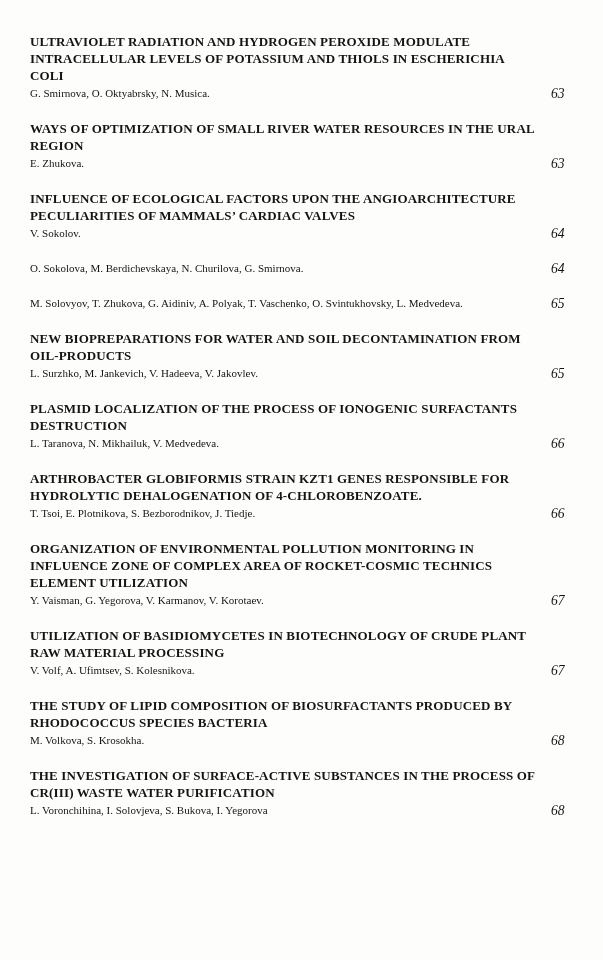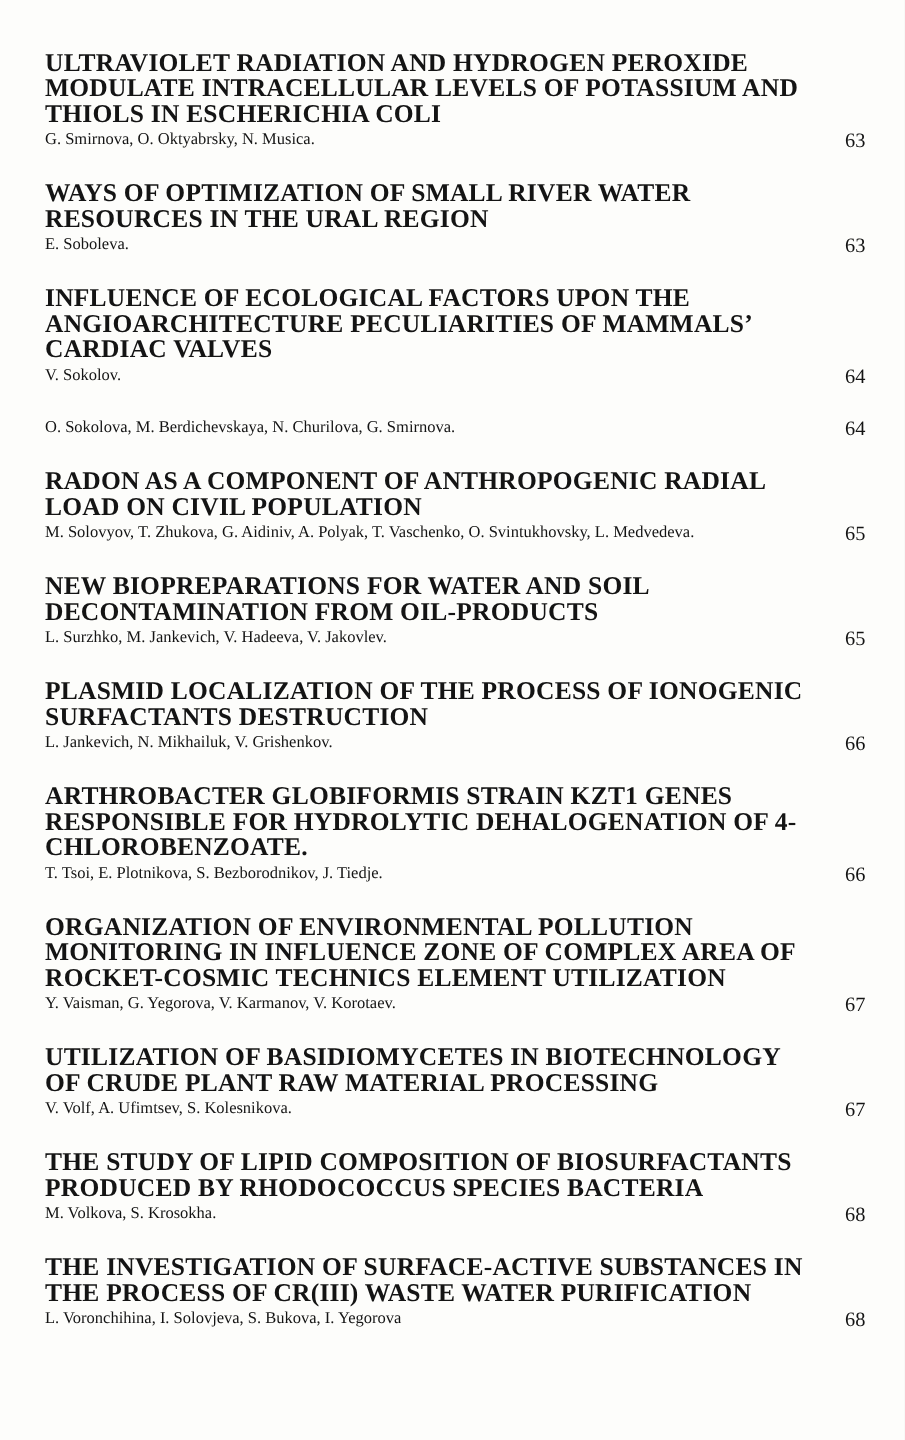--- a/index.html
+++ b/index.html
@@ -20,101 +20,101 @@
     overflow: hidden;
   }
   .entry {
     margin-bottom: 18px;
   }
   .entry:last-child {
     margin-bottom: 0;
   }
   .title {
     font-weight: bold;
-    font-size: 17px;
+    font-size: 13px;
     line-height: 17px;
     text-transform: uppercase;
     letter-spacing: 0.15px;
     max-width: 505px;
   }
   .meta {
     display: flex;
     justify-content: space-between;
     align-items: flex-end;
     margin-top: 1px;
   }
   .authors {
     font-size: 11px;
     line-height: 17px;
     max-width: 472px;
   }
   .pagenum {
     font-size: 13.6px;
     line-height: 17px;
-    text-align: right;
+    text-align: left;
     min-width: 26px;
     white-space: nowrap;
+    font-style: italic;
   }
 </style>
 </head>
 <body>
 
 <div class="page">
   <div id="toc">
   <div class="entry">
     <div class="title">ULTRAVIOLET RADIATION AND HYDROGEN PEROXIDE MODULATE INTRACELLULAR LEVELS OF POTASSIUM AND THIOLS IN ESCHERICHIA COLI</div>
     <div class="meta">
       <span class="authors">G. Smirnova, O. Oktyabrsky, N. Musica.</span>
       <span class="pagenum">63</span>
     </div>
   </div>
 
   <div class="entry">
     <div class="title">WAYS OF OPTIMIZATION OF SMALL RIVER WATER RESOURCES IN THE URAL REGION</div>
     <div class="meta">
-      <span class="authors">E. Soboleva.</span>
+      <span class="authors">E. Zhukova.</span>
       <span class="pagenum">63</span>
     </div>
   </div>
 
   <div class="entry">
     <div class="title">INFLUENCE OF ECOLOGICAL FACTORS UPON THE ANGIOARCHITECTURE PECULIARITIES OF MAMMALS’ CARDIAC VALVES</div>
     <div class="meta">
       <span class="authors">V. Sokolov.</span>
       <span class="pagenum">64</span>
     </div>
   </div>
 
   <div class="entry">
     <div class="meta">
       <span class="authors">O. Sokolova, M. Berdichevskaya, N. Churilova, G. Smirnova.</span>
       <span class="pagenum">64</span>
     </div>
   </div>
 
   <div class="entry">
-    <div class="title">RADON AS A COMPONENT OF ANTHROPOGENIC RADIAL LOAD ON CIVIL POPULATION</div>
     <div class="meta">
       <span class="authors">M. Solovyov, T. Zhukova, G. Aidiniv, A. Polyak, T. Vaschenko, O. Svintukhovsky, L. Medvedeva.</span>
       <span class="pagenum">65</span>
     </div>
   </div>
 
   <div class="entry">
     <div class="title">NEW BIOPREPARATIONS FOR WATER AND SOIL DECONTAMINATION FROM OIL-PRODUCTS</div>
     <div class="meta">
       <span class="authors">L. Surzhko, M. Jankevich, V. Hadeeva, V. Jakovlev.</span>
       <span class="pagenum">65</span>
     </div>
   </div>
 
   <div class="entry">
     <div class="title">PLASMID LOCALIZATION OF THE PROCESS OF IONOGENIC SURFACTANTS DESTRUCTION</div>
     <div class="meta">
-      <span class="authors">L. Jankevich, N. Mikhailuk, V. Grishenkov.</span>
+      <span class="authors">L. Taranova, N. Mikhailuk, V. Medvedeva.</span>
       <span class="pagenum">66</span>
     </div>
   </div>
 
   <div class="entry">
     <div class="title">ARTHROBACTER GLOBIFORMIS STRAIN KZT1 GENES RESPONSIBLE FOR HYDROLYTIC DEHALOGENATION OF 4-CHLOROBENZOATE.</div>
     <div class="meta">
       <span class="authors">T. Tsoi, E. Plotnikova, S. Bezborodnikov, J. Tiedje.</span>
       <span class="pagenum">66</span>
     </div>

